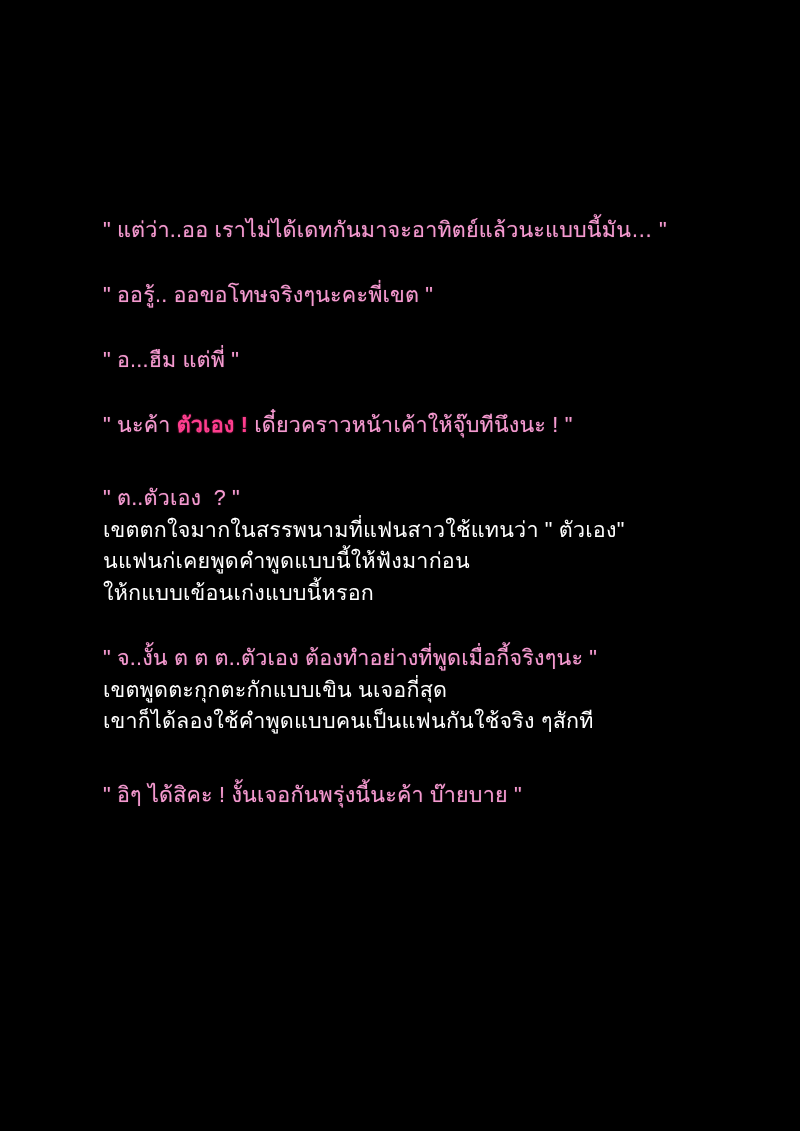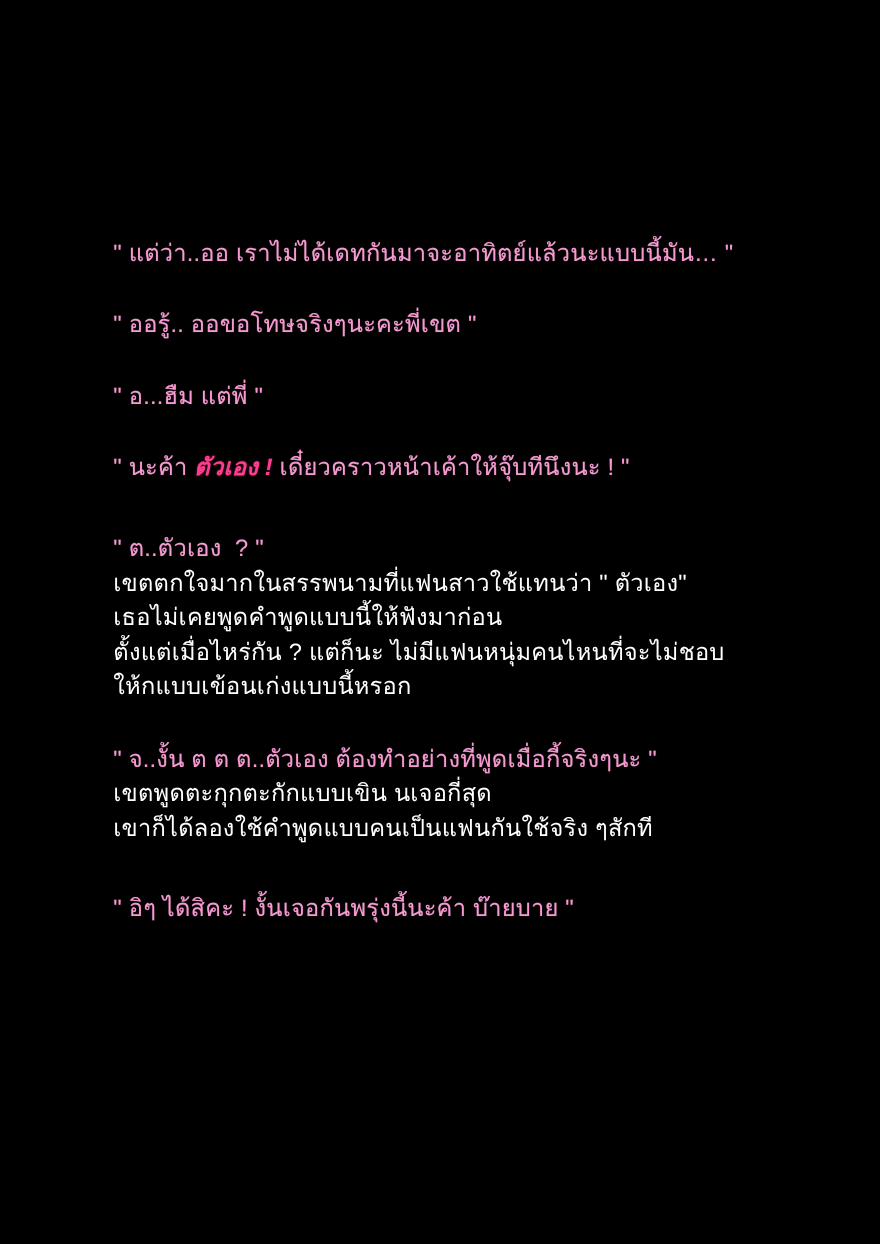--- a/index.html
+++ b/index.html
@@ -39,21 +39,20 @@
     color: #f59ad0;
     text-shadow: 0 0 1px rgba(245,154,208,0.45);
   }
   .narr {
     color: #ffffff;
   }
   .em {
     color: #ff3d8e;
     font-weight: bold;
     text-shadow: 0 0 2px rgba(255,61,142,0.5);
-    font-style: italic;
   }
   .narrblock .line {
     line-height: 31.5px;
   }
   .gap-lg { margin-bottom: 42px; }
 </style>
 </head>
 <body>
 
 <div class="page">
@@ -70,22 +69,21 @@
     <div class="line dlg">" อ...ฮืม แต่พี่ "</div>
   </div>
 
   <div class="block gap-lg">
     <div class="line dlg"><span>" นะค้า </span><span class="em">ตัวเอง !</span><span> เดี๋ยวคราวหน้าเค้าให้จุ๊บทีนึงนะ ! "</span></div>
   </div>
 
   <div class="block narrblock">
     <div class="line dlg">" ต..ตัวเอง  ? "</div>
     <div class="line narr">เขตตกใจมากในสรรพนามที่แฟนสาวใช้แทนว่า " ตัวเอง"</div>
-    <div class="line narr">เธอไม่เคยพูดคำพูดแบบนี้ให้ฟังมาก่อน</div>
-    <div class="line narr">ตั้งแต่เมื่อไหร่กัน ? แต่ก็นะ ไม่มีแฟนหนุ่มคนไหนที่จะไม่ชอบ</div>
+    <div class="line narr">นแฟนก่เคยพูดคำพูดแบบนี้ให้ฟังมาก่อน</div>
     <div class="line narr">ให้กแบบเข้อนเก่งแบบนี้หรอก</div>
   </div>
 
   <div class="block narrblock gap-lg">
     <div class="line dlg">" จ..งั้น ต ต ต..ตัวเอง ต้องทำอย่างที่พูดเมื่อกี้จริงๆนะ "</div>
     <div class="line narr">เขตพูดตะกุกตะกักแบบเขิน นเจอกี่สุด</div>
     <div class="line narr">เขาก็ได้ลองใช้คำพูดแบบคนเป็นแฟนกันใช้จริง ๆสักที</div>
   </div>
 
   <div class="block">

